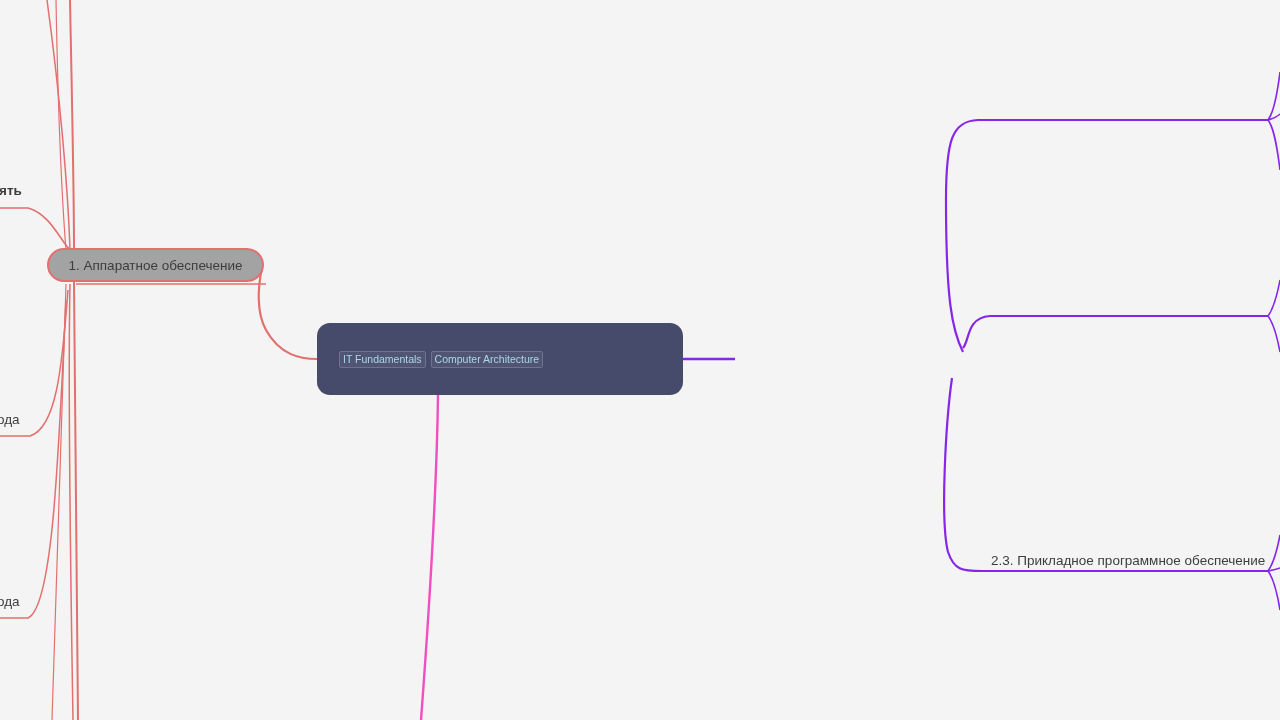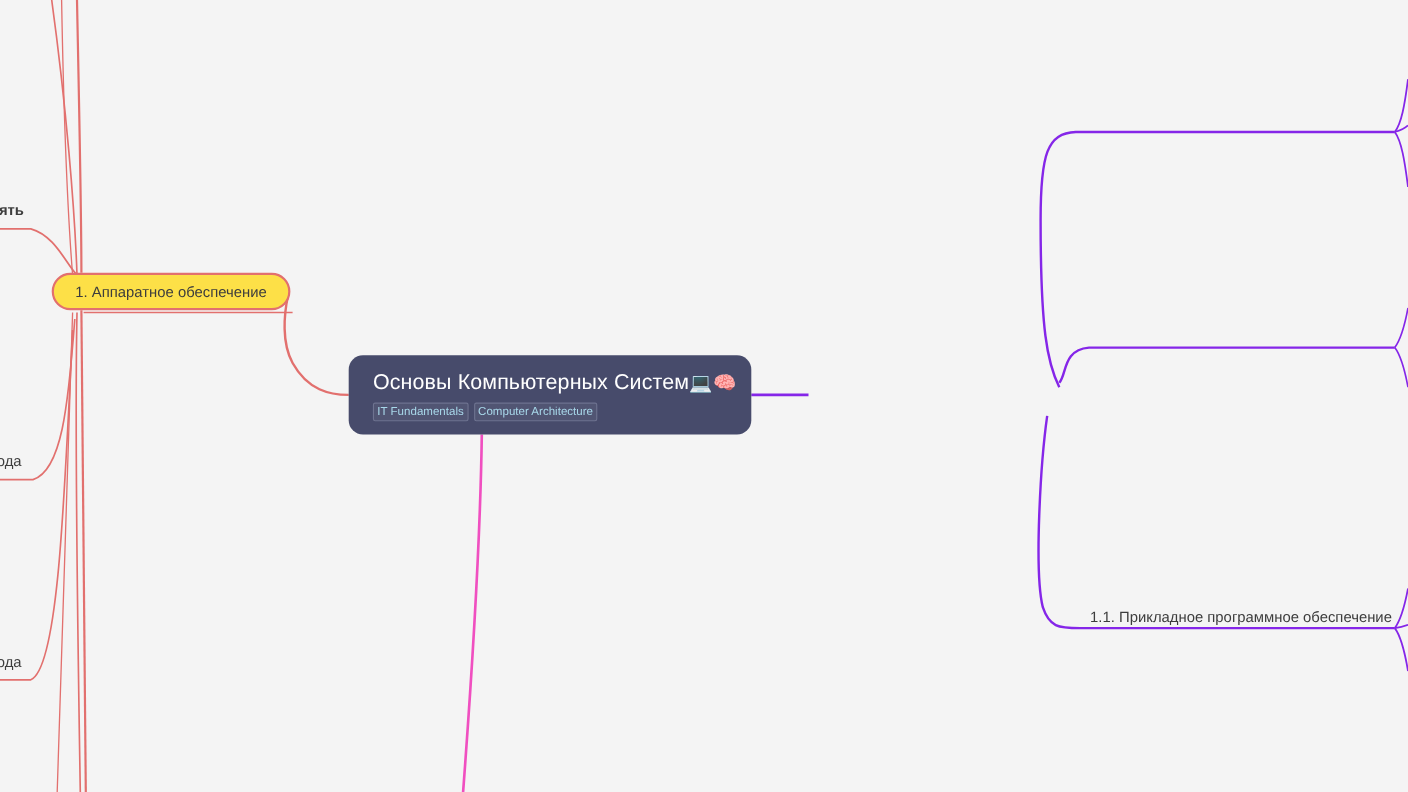--- a/index.html
+++ b/index.html
@@ -66,21 +66,21 @@
     background: #515573;
     border: 1px solid #6e7390;
     border-radius: 2px;
     padding: 1px 3px;
     white-space: nowrap;
   }
 
   
   .pill {
     position: absolute;
-    background: #fde047;
+    background: #a3a3a3;
     border-radius: 999px;
     box-sizing: border-box;
     display: flex;
     align-items: center;
     justify-content: center;
     white-space: nowrap;
     font-size: 13.5px;
     color: #3d3d3d;
   }
   .pill.hardware {
@@ -151,38 +151,35 @@
 
     <path d="M 1268,316 C 1274,308 1277,296 1280,280" fill="none" stroke="#8526e8" stroke-width="1.5"></path>
     <path d="M 1268,316 C 1274,324 1277,336 1280,352" fill="none" stroke="#8526e8" stroke-width="1.5"></path>
 
     <path d="M 1268,571 C 1274,563 1277,551 1280,535" fill="none" stroke="#8526e8" stroke-width="1.6"></path>
     <path d="M 1268,571 C 1274,570 1277,569 1280,568" fill="none" stroke="#8526e8" stroke-width="1.6"></path>
     <path d="M 1268,571 C 1274,579 1277,592 1280,610" fill="none" stroke="#8526e8" stroke-width="1.6"></path>
   </svg>
 
   <div class="root-node">
-    <div class="root-title">
-      <span>Основы Компьютерных Систем</span><span class="emoji">💻🧠</span>
-    </div>
     <div class="root-tags">
       <span class="tag">IT Fundamentals</span>
       <span class="tag">Computer Architecture</span>
     </div>
   </div>
 
   <div class="pill hardware">
     <span>1. Аппаратное обеспечение</span>
   </div>
 
 
 
 
   <div class="leaf-label" style="left:991px; top:552px;">
-    <span>1.1. Прикладное программное обеспечение</span>
+    <span>2.3. Прикладное программное обеспечение</span>
   </div>
 
   <div class="leaf-label clipped-left" style="left:-1px; top:182px;font-weight:bold;">
     <span>ять</span>
   </div>
 
   <div class="leaf-label clipped-left" style="left:-3px; top:411px;">
     <span>ода</span>
   </div>
 

